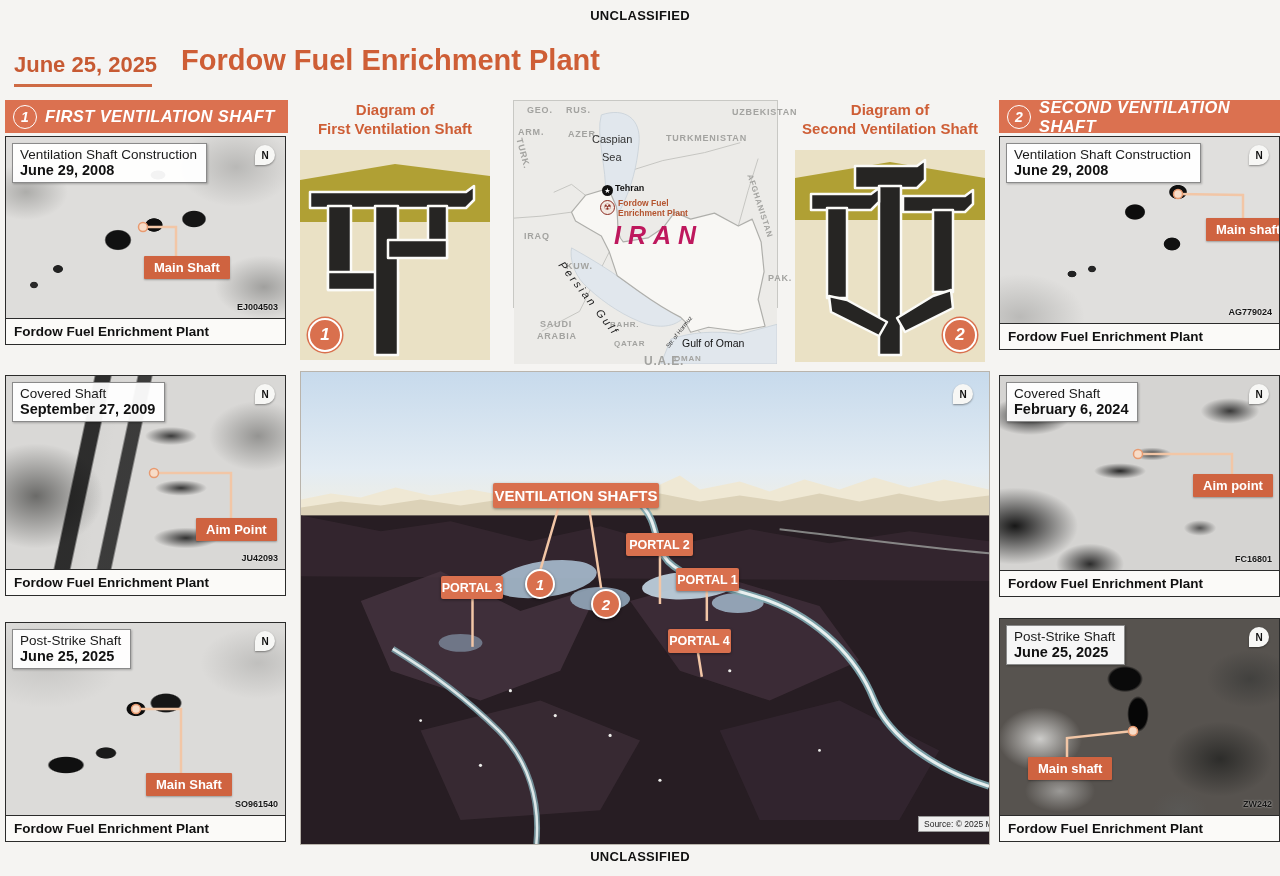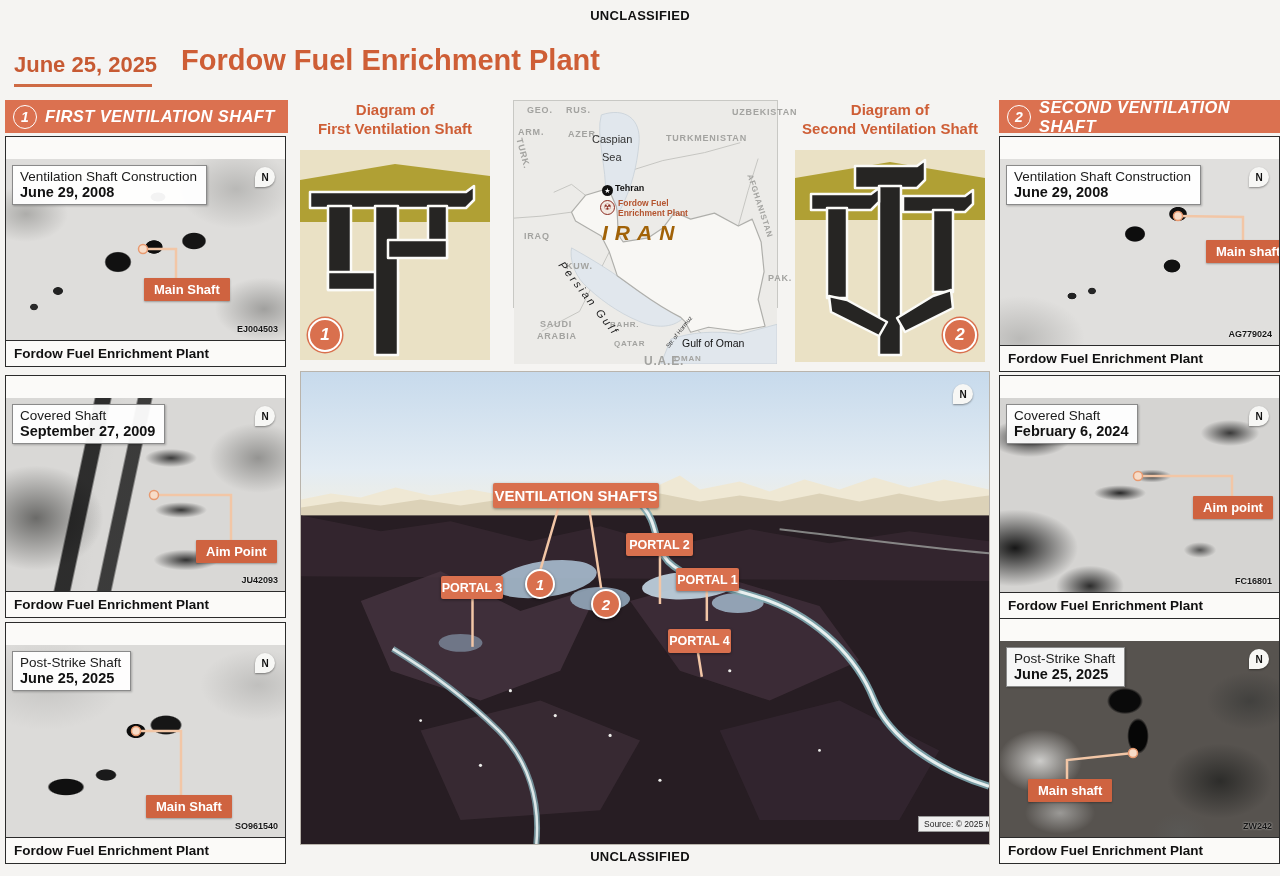--- a/index.html
+++ b/index.html
@@ -18,21 +18,21 @@
 
   
   .secbar{position:absolute;top:100px;height:33px;background:#DB7150;color:#fff;
     display:flex;align-items:center;gap:8px;padding-left:8px;box-sizing:border-box;
     font-style:italic;font-weight:bold;font-size:16.5px;letter-spacing:.4px;}
   .secnum{width:22px;height:22px;border:1.6px solid #fff;border-radius:50%;flex:0 0 auto;
     display:flex;align-items:center;justify-content:center;font-size:14px;}
 
   
   .panel{position:absolute;width:281px;border:1.6px solid #2B2B2B;background:#FBFAF8;box-sizing:border-box;}
-  .photo{position:relative;width:100%;overflow:hidden;margin-top:22px;}
+  .photo{position:relative;width:100%;overflow:hidden;}
   .caption{border-top:1.6px solid #2B2B2B;background:#FBFAF8;font-weight:bold;font-size:13.5px;
     padding:5px 8px;color:#111;}
   .infobox{position:absolute;left:6px;top:6px;background:rgba(255,255,255,.95);
     border:1px solid #8a8a8a;padding:3px 9px 4px 7px;box-shadow:1px 1px 2px rgba(0,0,0,.25);}
   .info-title{font-size:13.5px;color:#1a1a1a;}
   .info-date{font-size:14.5px;font-weight:bold;color:#111;}
   .npin{position:absolute;top:8px;right:10px;width:20px;height:20px;background:#F7F7F5;
     border-radius:50% 50% 50% 0;box-shadow:0 1px 2px rgba(0,0,0,.4);
     display:flex;align-items:center;justify-content:center;font-size:10px;font-weight:bold;color:#111;}
   .callout{position:absolute;background:#CF6340;color:#fff;font-weight:bold;font-size:13px;
@@ -97,22 +97,22 @@
   .diagbox{position:absolute;top:150px;width:190px;height:210px;}
   .dnum{position:absolute;width:30px;height:30px;border-radius:50%;background:#D9704E;color:#fff;
     font-style:italic;font-weight:bold;font-size:17px;display:flex;align-items:center;justify-content:center;
     border:2px solid #fff;box-shadow:0 0 0 1.5px #D9704E;}
 
   
   #map{position:absolute;left:513px;top:100px;width:265px;height:208px;border:1px solid #C8C8C4;
     box-sizing:border-box;background:#ECEBE8;}
   .ml{position:absolute;font-size:9px;font-weight:bold;color:#A3A3A0;letter-spacing:.8px;white-space:nowrap;}
   .mw{position:absolute;font-size:11px;color:#333;white-space:nowrap;}
-  .m-iran{position:absolute;left:88px;top:120px;font-size:21px;font-weight:bold;font-style:italic;
-    letter-spacing:7px;color:#a16207;}
+  .m-iran{position:absolute;left:100px;top:120px;font-size:25px;font-weight:bold;font-style:italic;
+    letter-spacing:7px;color:#be185d;}
   .m-pg{position:absolute;left:52px;top:158px;font-size:11px;font-style:italic;color:#222;
     letter-spacing:2.5px;transform:rotate(52deg);transform-origin:left top;}
   .m-hz{position:absolute;left:146px;top:228px;font-size:6px;color:#333;transform:rotate(-52deg);white-space:nowrap;}
   .m-go{position:absolute;left:168px;top:236px;font-size:10.5px;color:#111;white-space:nowrap;}
   .m-teh{position:absolute;left:101px;top:82px;font-size:9px;font-weight:bold;color:#111;}
   .m-star{position:absolute;left:88px;top:84px;width:11px;height:11px;border-radius:50%;background:#111;
     color:#fff;font-size:7px;line-height:11px;text-align:center;}
   .m-rad{position:absolute;left:86px;top:99px;width:13px;height:13px;border-radius:50%;border:1px solid #8B2A1F;
     color:#8B2A1F;font-size:9px;line-height:13px;text-align:center;background:#F3E9E2;}
   .m-fordow{position:absolute;left:104px;top:97px;font-size:8.5px;font-weight:bold;color:#B4542F;line-height:10px;}

